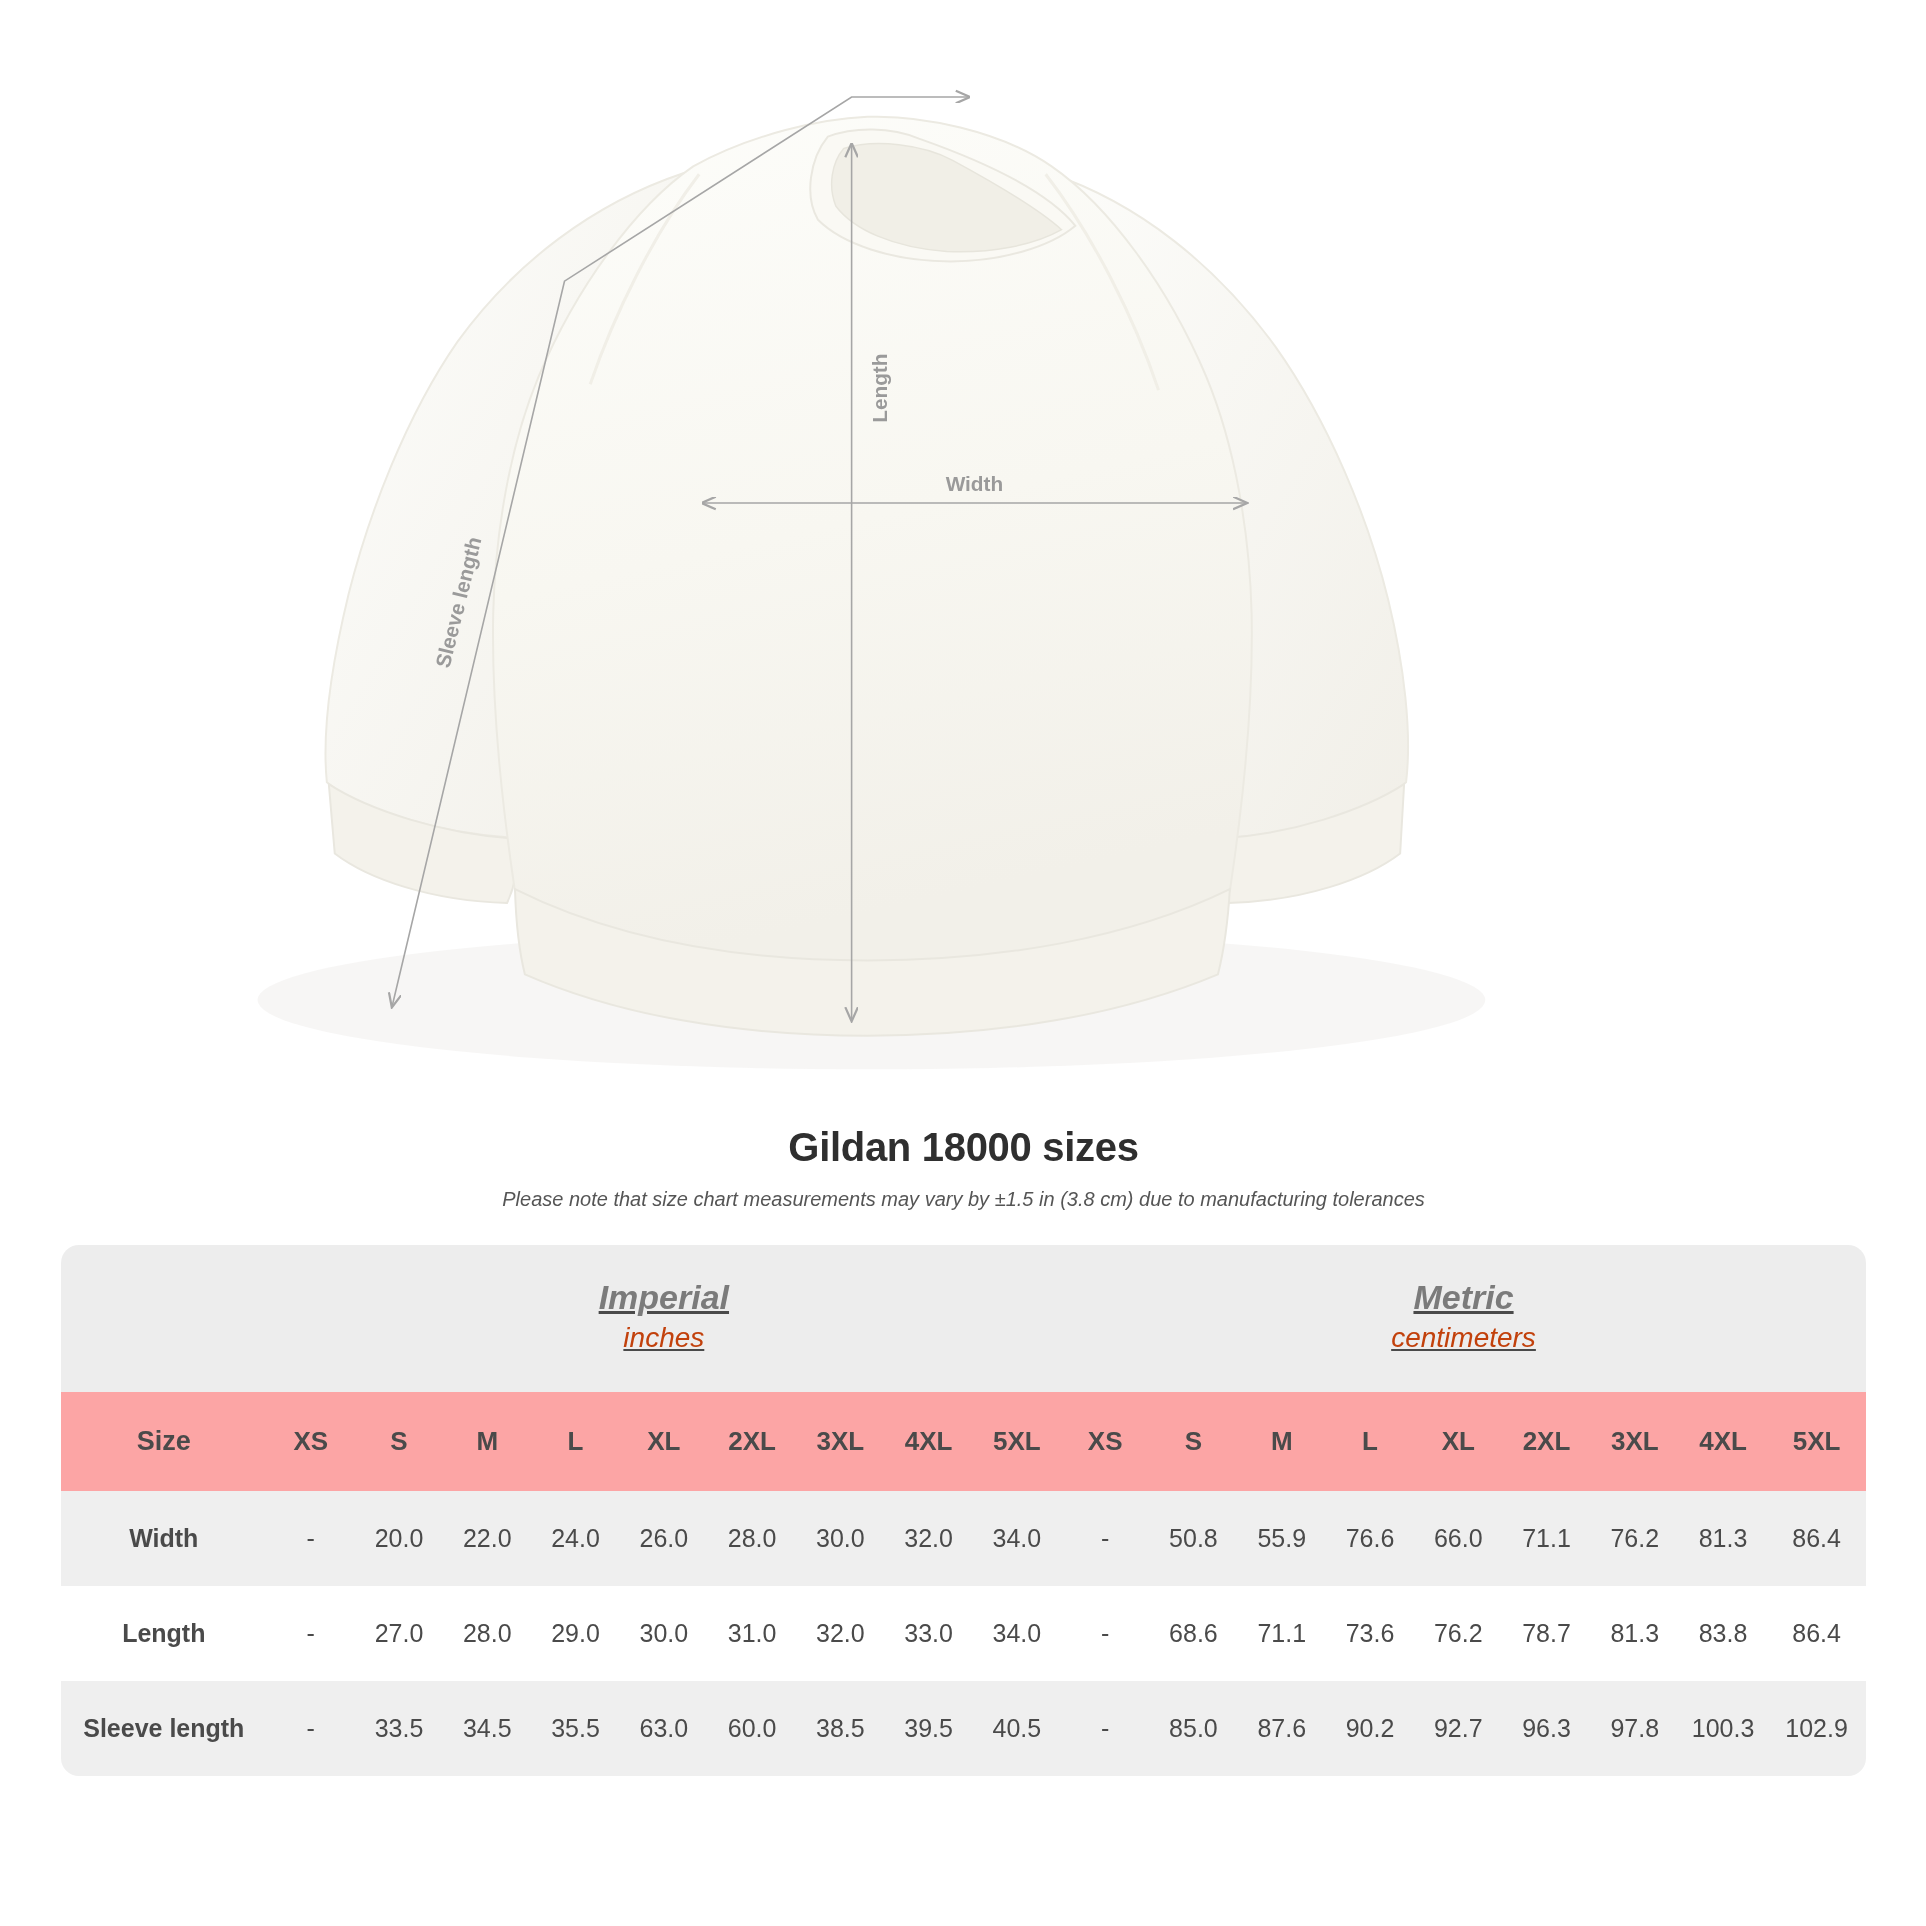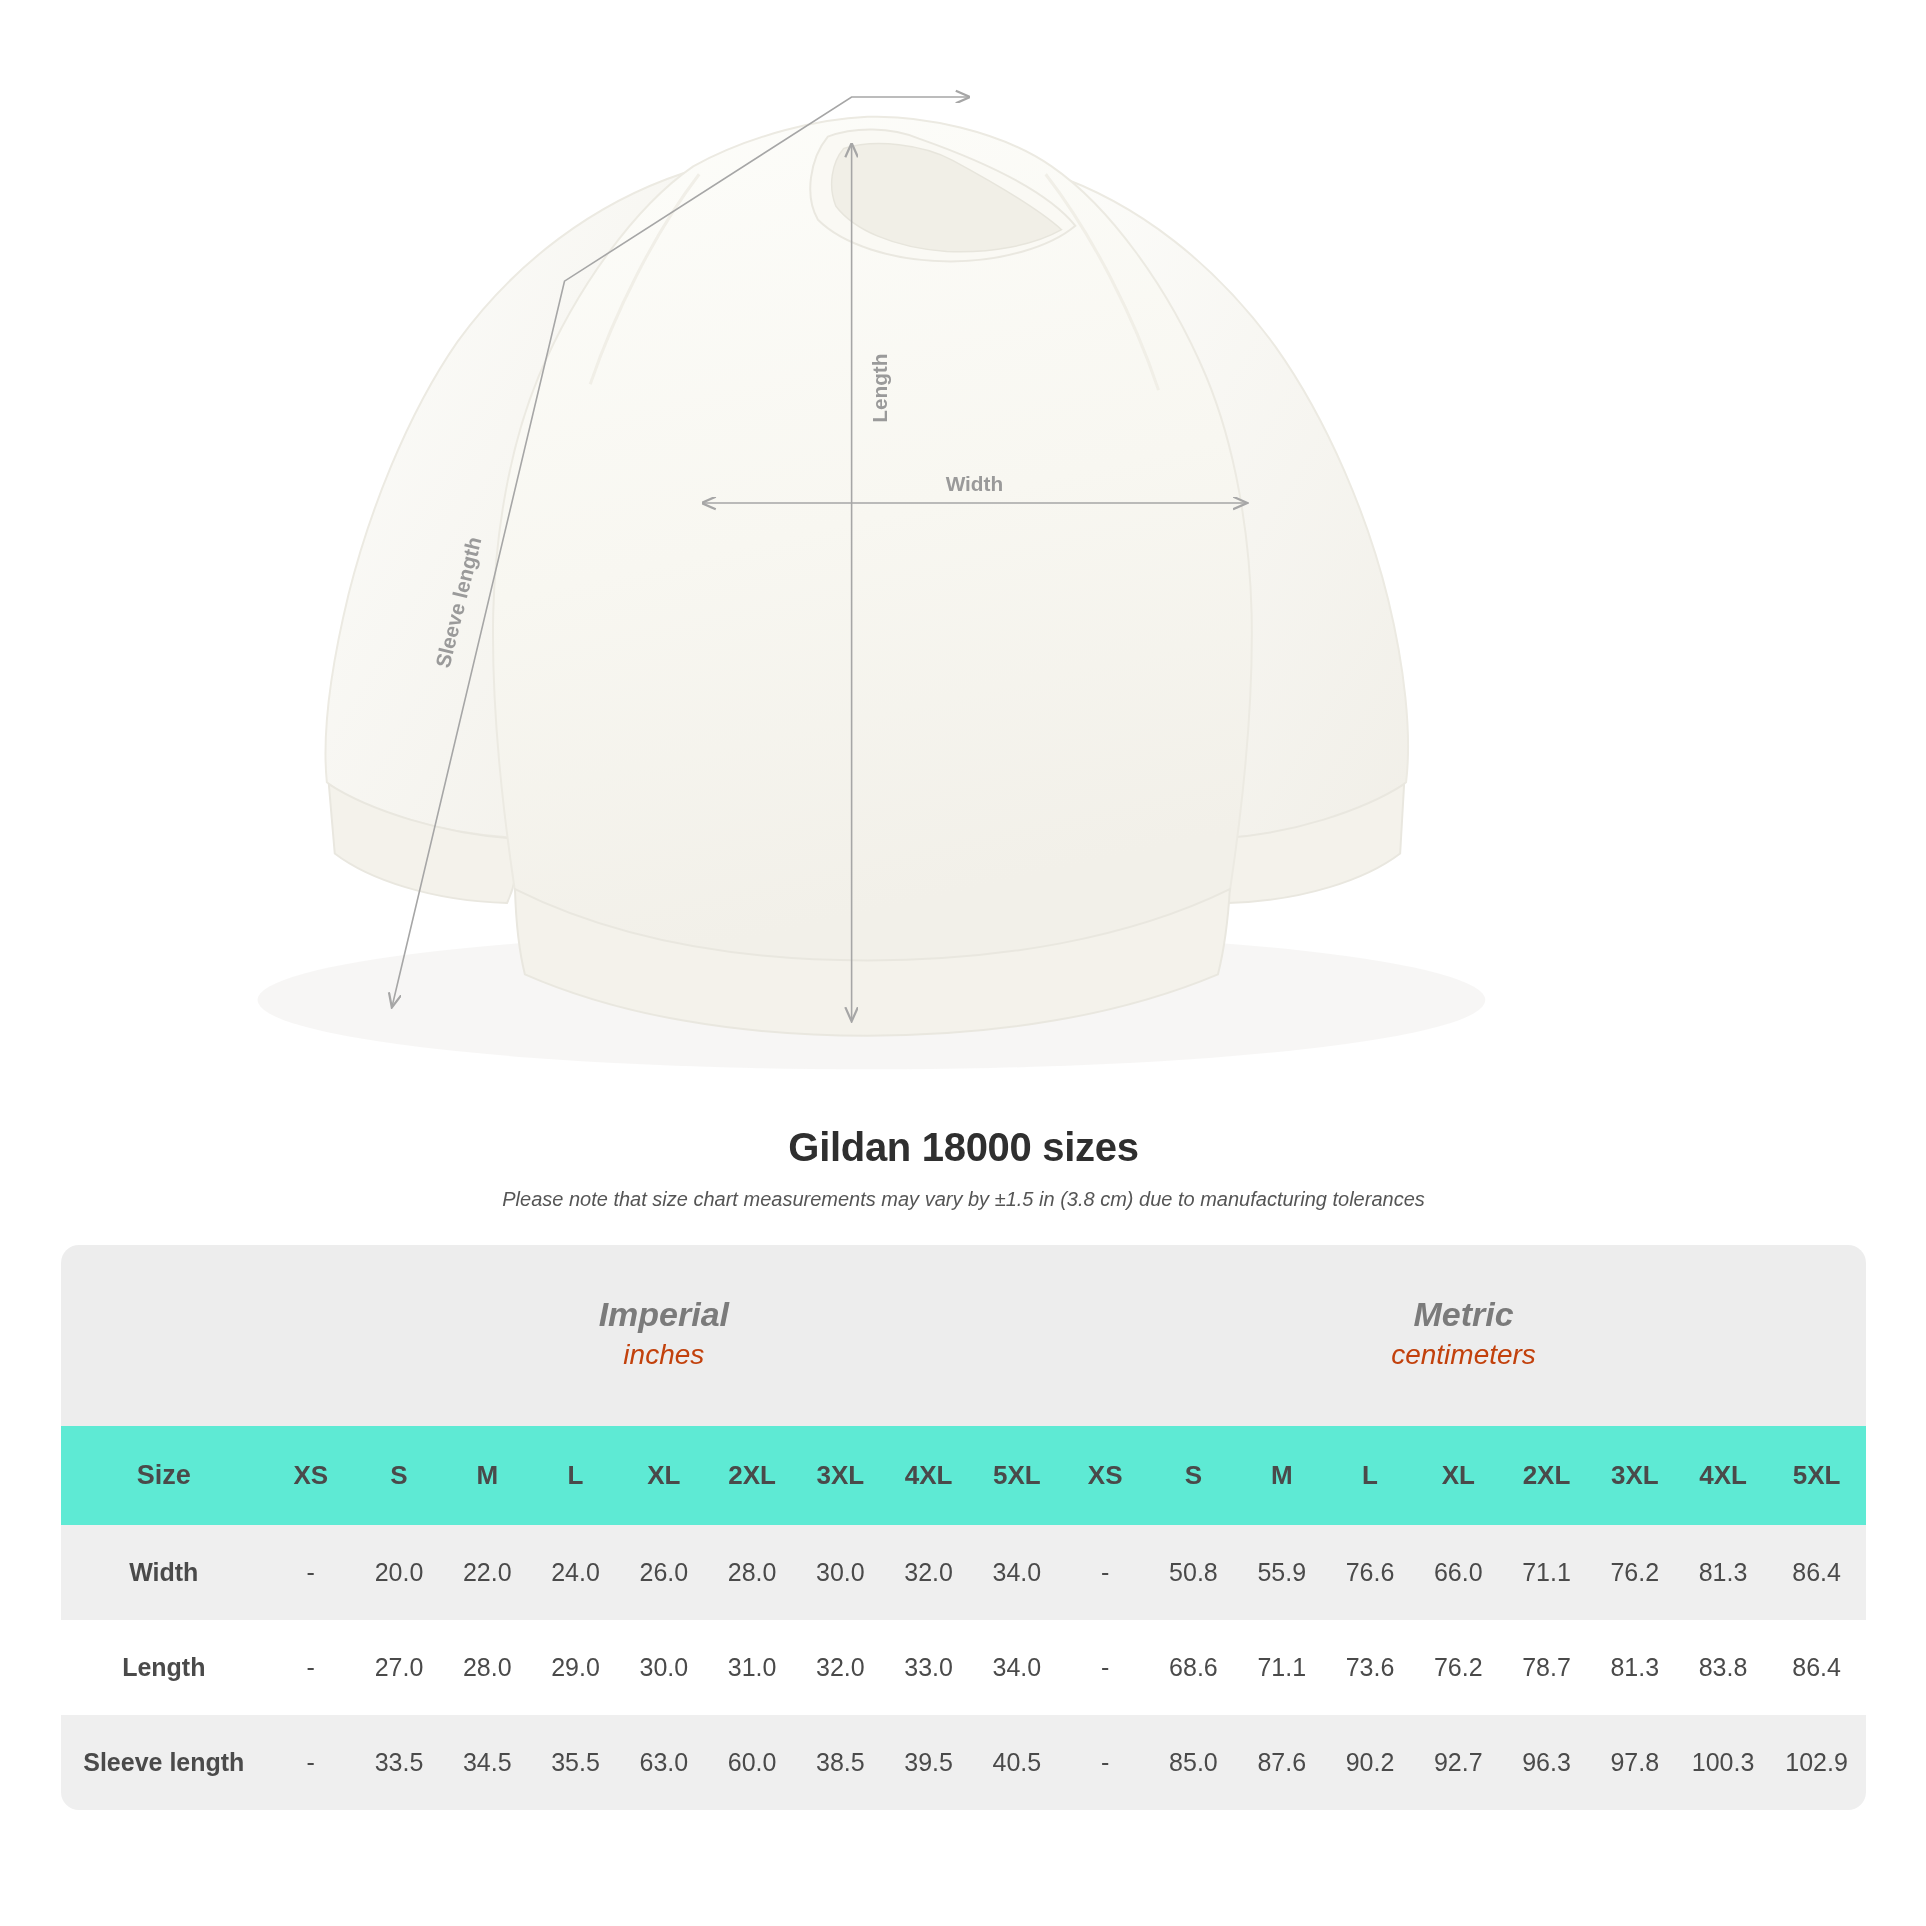--- a/index.html
+++ b/index.html
@@ -66,37 +66,38 @@
     vertical-align: middle;
     font-size: 25px;
     color: #4a4a4a;
     padding: 0;
     height: 91px;
     border: none;
   }
   
   tr.unit-row td {
     background: #ededed;
-    height: 181px;
+    height: 147px;
+    text-decoration: underline;
   }
   .unit-name {
     font-size: 34px;
     font-weight: bold;
     font-style: italic;
     color: #7b7b7b;
     line-height: 1.15;
   }
   .unit-sub {
     font-size: 28px;
     font-style: italic;
     color: #c2410c;
     line-height: 1.5;
   }
   tr.head-row th {
-    background: #5eead4;
+    background: #fca5a5;
     font-size: 26px;
     font-weight: bold;
     color: #4a4a4a;
     height: 99px;
   }
   tr.head-row th.size-label {
     font-size: 27px;
   }
   tr.data-row td {
     background: #ffffff;

